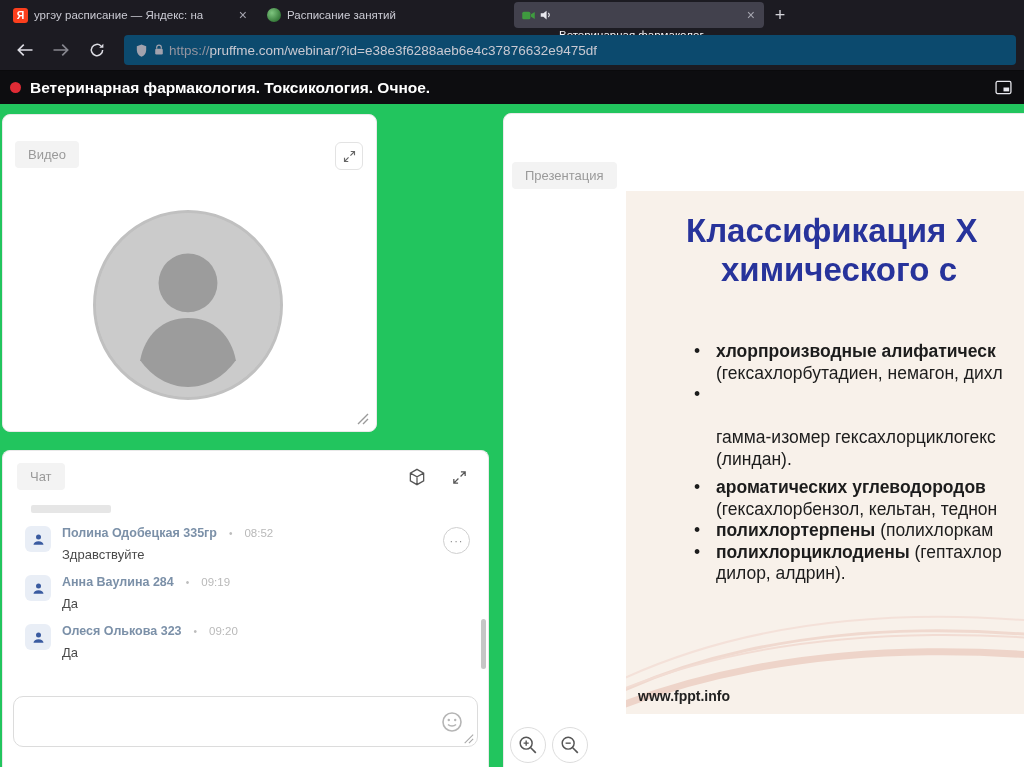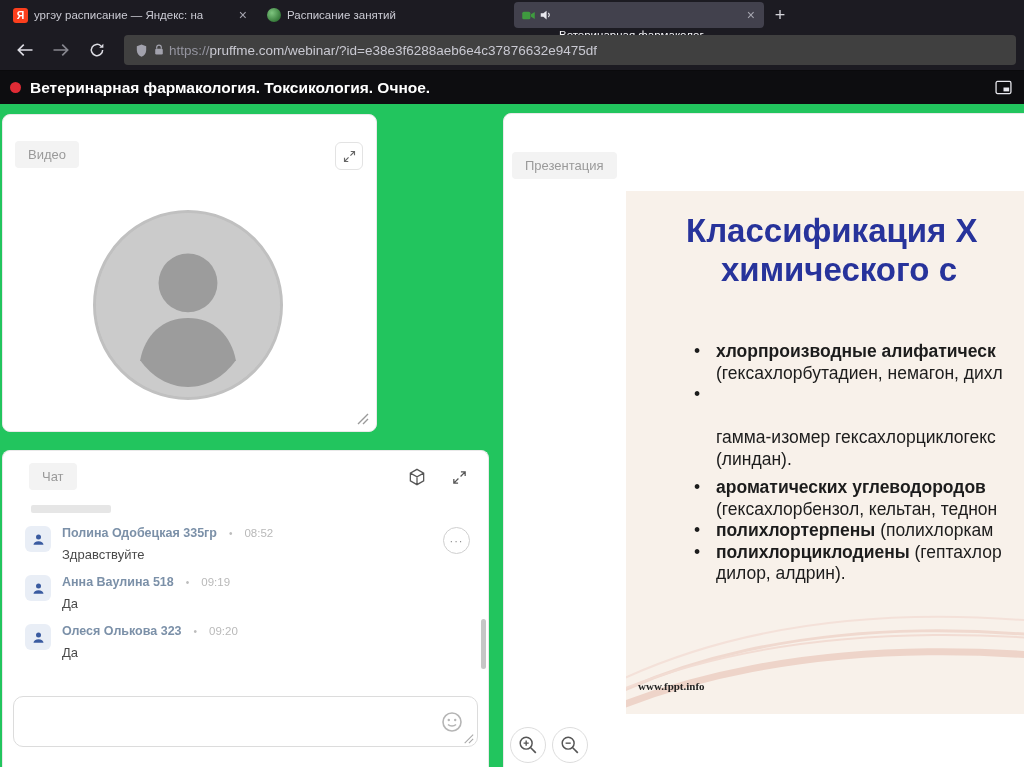--- a/index.html
+++ b/index.html
@@ -13,21 +13,21 @@
   .tab-title { flex: 1; font-size: 11.5px; color: #cbcbd4; white-space: nowrap; overflow: hidden; }
   .tab.active .tab-title { color: #f4f4f7; margin-top: 40px; }
   .tab-close { color: #a6a6b0; font-size: 14px; line-height: 14px; padding: 0 2px; }
   .favicon-yandex { width: 15px; height: 15px; min-width: 15px; border-radius: 3px; background: #fc3f1d; color: #fff; font-weight: bold; font-size: 10.5px; display: flex; align-items: center; justify-content: center; }
   .favicon-site { width: 14px; height: 14px; min-width: 14px; border-radius: 50%; background: radial-gradient(circle at 35% 35%, #7ec57f, #1b5e20); }
   .tab-media { display: flex; align-items: center; gap: 3px; }
   .newtab-btn { width: 28px; height: 26px; margin-bottom: 2px; border-radius: 4px; color: #d4d4da; font-size: 18px; display: flex; align-items: center; justify-content: center; }
 
   .navbar { height: 41px; background: #1c1b22; border-bottom: 1px solid #0a0a0c; display: flex; align-items: center; padding: 0 8px; gap: 2px; }
   .nav-btn { width: 34px; height: 32px; display: flex; align-items: center; justify-content: center; border-radius: 4px; }
-  .urlbar { flex: 1; height: 30px; margin-left: 8px; background: #404040; border-radius: 4px; display: flex; align-items: center; padding: 0 10px; gap: 3px; overflow: hidden; }
+  .urlbar { flex: 1; height: 30px; margin-left: 8px; background: #0c4a6e; border-radius: 4px; display: flex; align-items: center; padding: 0 10px; gap: 3px; overflow: hidden; }
   .url-text { font-size: 13.5px; color: #c9c9d2; white-space: nowrap; overflow: hidden; }
   .url-scheme { color: #9595a0; }
 
   
   .page-header { height: 33px; background: #0d0d10; display: flex; align-items: center; padding: 0 10px; gap: 9px; }
   .live-dot { width: 11px; height: 11px; border-radius: 50%; background: var(--live-dot, #e02b35); }
   .page-title { color: #ffffff; font-weight: bold; font-size: 15.5px; flex: 1; white-space: nowrap; overflow: hidden; }
   .header-right-icon { display: flex; align-items: center; margin-right: 2px; }
 
   
@@ -37,53 +37,53 @@
 
   
   .video-panel { left: 2px; top: 10px; width: 375px; height: 318px; }
   .video-pill { left: 12px; top: 26px; }
   .expand-btn { position: absolute; right: 13px; top: 27px; width: 28px; height: 28px; border: 1px solid #e3e3e3; border-radius: 6px; background: #fff; display: flex; align-items: center; justify-content: center; }
   .avatar-wrap { position: absolute; left: 90px; top: 95px; width: 190px; height: 190px; border-radius: 50%; background: #cbcbcb; border: 3px solid #c0c0c0; overflow: hidden; }
   .corner-grip { position: absolute; right: 7px; bottom: 6px; }
 
   
   .chat-panel { left: 2px; top: 346px; width: 487px; height: 330px; border-bottom: none; }
-  .chat-pill { left: 26px; top: 12px; }
+  .chat-pill { left: 14px; top: 12px; }
   .chat-header-icon { position: absolute; top: 15px; width: 22px; height: 22px; display: flex; align-items: center; justify-content: center; }
   .cube-pos { right: 60px; }
   .chat-expand-pos { right: 18px; }
   .chat-messages { position: absolute; left: 0; right: 14px; top: 44px; bottom: 90px; overflow: hidden; padding: 0 0 0 22px; }
   .clipped-bar { height: 8px; width: 80px; margin: 10px 0 13px 6px; background: #dcdcdc; border-radius: 2px; opacity: .7; }
   .msg { display: flex; gap: 11px; margin-bottom: 13px; }
   .msg-avatar { width: 26px; height: 26px; min-width: 26px; border-radius: 6px; background: #e9eef6; display: flex; align-items: center; justify-content: center; }
   .msg-head { font-size: 12.5px; display: flex; align-items: baseline; gap: 12px; }
   .msg-author { color: #7b90a8; font-weight: bold; }
   .msg-sep { color: #bcbcbc; font-size: 10px; }
   .msg-time { color: #b9b9b9; font-size: 11.5px; }
   .msg-text { font-size: 13px; color: #4a4a4a; margin-top: 7px; }
   .bubble-btn { position: absolute; right: 18px; top: 76px; width: 27px; height: 27px; border-radius: 50%; border: 1px solid #cfcfcf; background: #fff; display: flex; align-items: center; justify-content: center; color: #8a8a8a; font-size: 11px; letter-spacing: 1px; }
   .chat-scrollbar { position: absolute; right: 2px; top: 168px; width: 5px; height: 50px; background: #c6c6c6; border-radius: 3px; }
   .chat-input { position: absolute; left: 10px; right: 10px; top: 245px; height: 51px; border: 1px solid #dcdcdc; border-radius: 10px; background: #fff; }
   .smiley-btn { position: absolute; right: 12px; top: 12px; width: 26px; height: 26px; display: flex; align-items: center; justify-content: center; }
   .input-grip { position: absolute; right: 3px; bottom: 2px; }
 
   
   .presentation-panel { left: 503px; top: 9px; width: 760px; height: 700px; }
-  .pres-pill { left: 8px; top: 38px; text-align: right; }
+  .pres-pill { left: 8px; top: 48px; text-align: right; }
   .slide { position: absolute; left: 122px; top: 77px; width: 640px; height: 523px; background: var(--slide-bg, #f8f1ea); overflow: hidden; }
   .slide-title { margin-top: 20px; color: var(--slide-title-color, #27339b); font-weight: bold; font-size: 33px; line-height: 39px; white-space: nowrap; }
   .slide-title .t1 { padding-left: 60px; }
   .slide-title .t2 { padding-left: 95px; }
   .slide-bullets { list-style: none; margin-top: 52px; font-size: 17.5px; line-height: 21.5px; color: #1c1c1c; position: relative; z-index: 2; }
   .slide-bullets li { position: relative; padding-left: 90px; white-space: nowrap; }
   .slide-bullets li::before { content: "\2022"; position: absolute; left: 68px; }
   .slide-bullets li:nth-child(3) { margin-top: 7px; }
   .slide-bullets .b { font-weight: bold; }
   .slide-arcs { position: absolute; left: 0; bottom: 0; width: 640px; height: 160px; z-index: 1; }
-  .slide-footer { position: absolute; left: 12px; bottom: 22px; font-size: 11px; font-weight: bold; color: #222; z-index: 3; font-family: Liberation Serif, serif; }
+  .slide-footer { position: absolute; left: 12px; bottom: 10px; font-size: 14px; font-weight: bold; color: #222; z-index: 3; }
   .zoom-btn { position: absolute; width: 36px; height: 36px; border-radius: 50%; border: 1px solid #ddd; background: #fff; display: flex; align-items: center; justify-content: center; }
   .zoom-in-pos { left: 6px; top: 613px; }
   .zoom-out-pos { left: 48px; top: 613px; }
 
   svg { display: block; }
 </style>
 </head>
 <body>
 
 <div class="tabbar">
@@ -212,21 +212,21 @@
 
       <div class="msg">
         <div class="msg-avatar">
           <svg width="15" height="15" viewBox="0 0 24 24">
               <circle cx="12" cy="8" r="4" fill="#3a5ba0"></circle>
               <path d="M4 20.5 a8 5.8 0 0 1 16 0 Z" fill="#3a5ba0"></path>
             </svg>
         </div>
         <div class="msg-body">
           <div class="msg-head">
-            <span class="msg-author">Анна Ваулина 518</span>
+            <span class="msg-author">Анна Ваулина 284</span>
             <span class="msg-sep">•</span>
             <span class="msg-time">09:19</span>
           </div>
           <div class="msg-text">Да</div>
         </div>
       </div>
 
       <div class="msg">
         <div class="msg-avatar">
           <svg width="15" height="15" viewBox="0 0 24 24">

